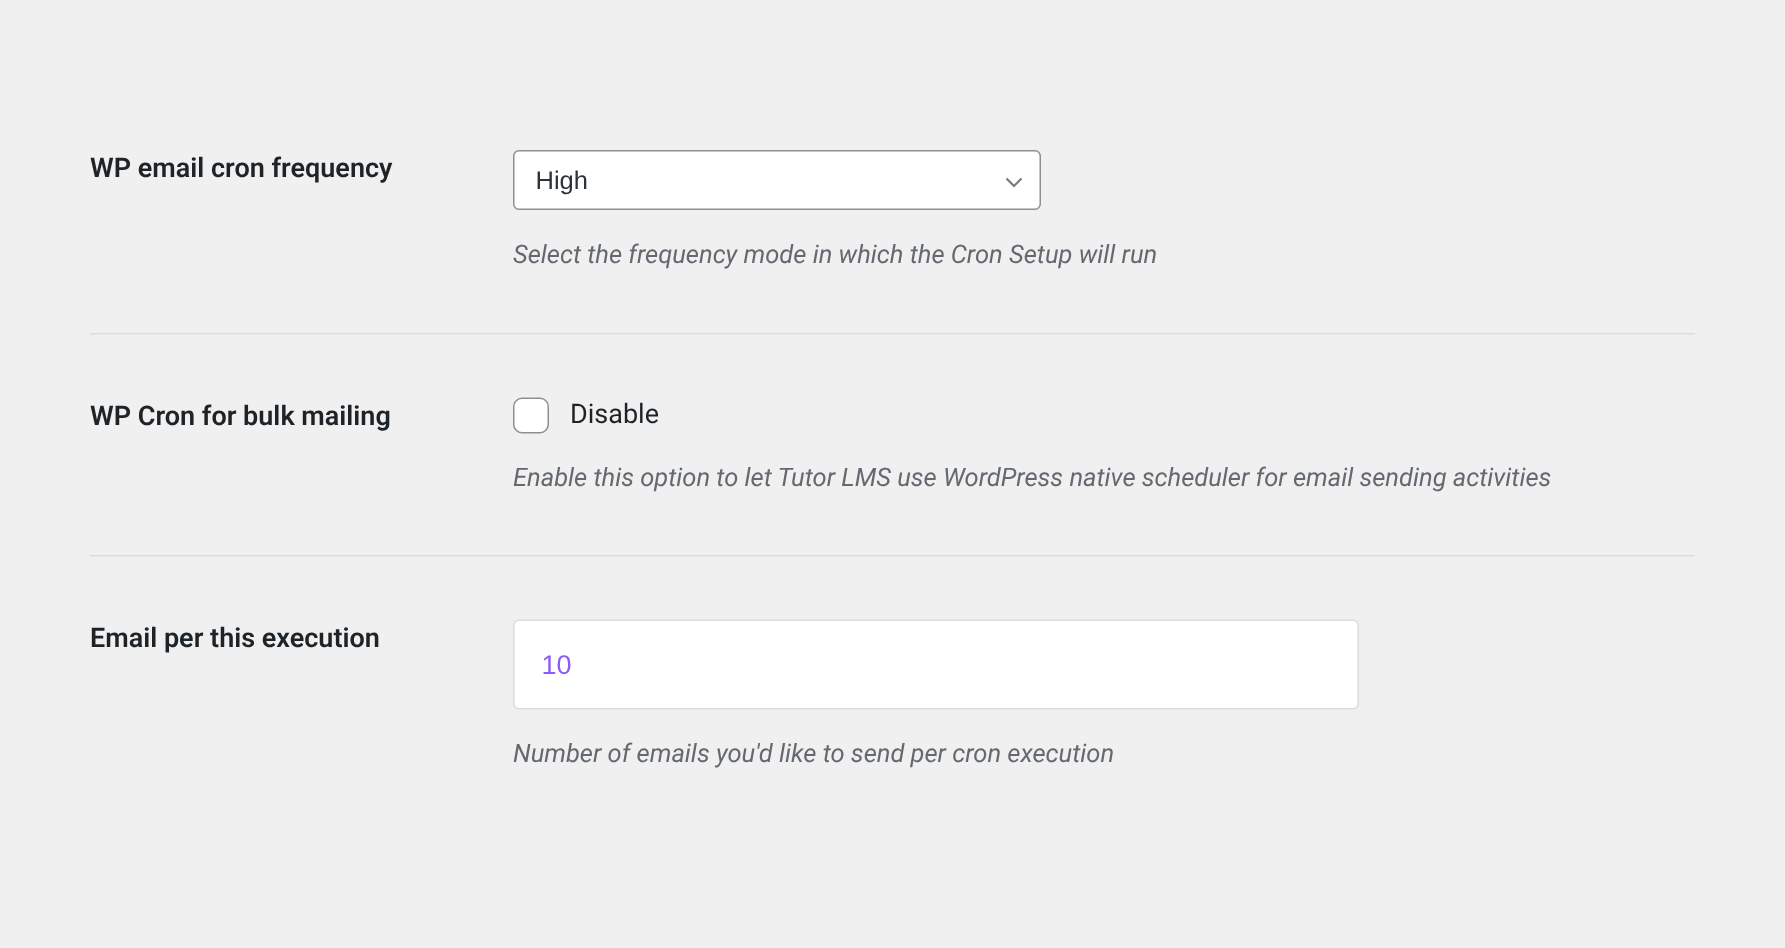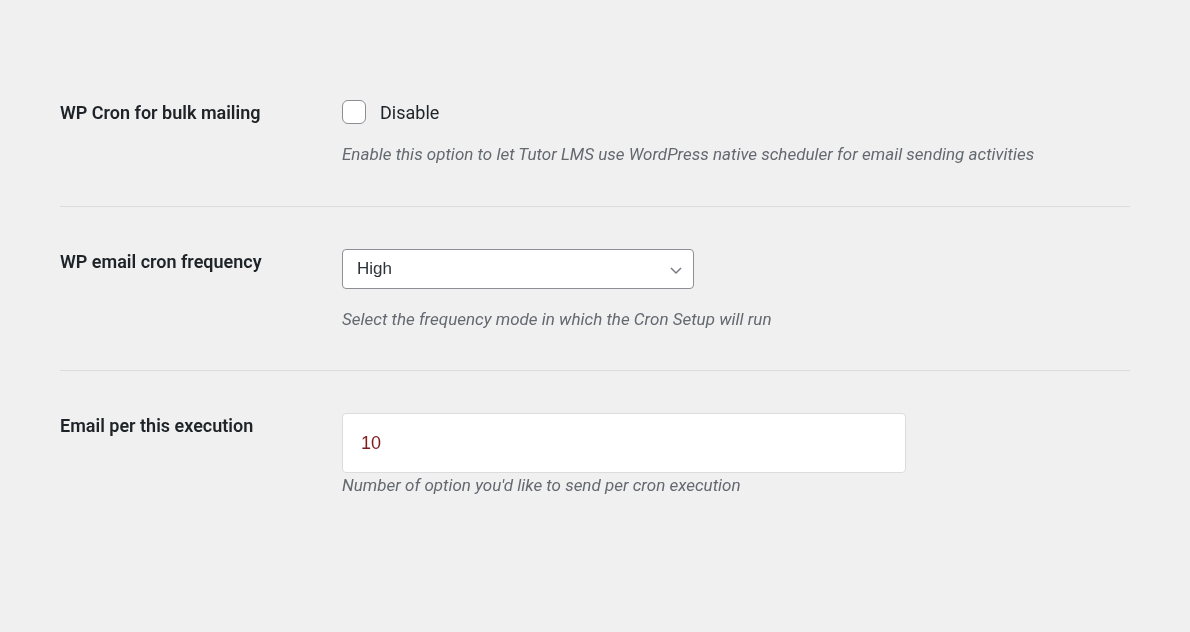--- a/index.html
+++ b/index.html
@@ -88,61 +88,61 @@
       right: 12px;
       top: 50%;
       transform: translateY(-50%);
       pointer-events: none;
     }
     .text-input {
       width: 564px;
       height: 60px;
       padding: 0 18px;
       font-size: 18px;
-      color: #7f1d1d;
+      color: #8b5cf6;
       background-color: #ffffff;
       border: 1px solid #dcdcde;
       border-radius: 4px;
-      margin-bottom: 0;
+      margin-bottom: 18px;
     }
   </style>
 </head>
 <body>
 
 <div class="settings-container">
-
-  <div class="setting-row">
-    <div class="setting-label">WP Cron for bulk mailing</div>
-    <div class="setting-control">
-      <div class="checkbox-wrapper">
-        <input type="checkbox" class="checkbox" style="">
-        <label class="checkbox-label">Disable</label>
-      </div>
-      <div class="help-text">Enable this option to let Tutor LMS use WordPress native scheduler for email sending activities</div>
-    </div>
-  </div>
 
   <div class="setting-row">
     <div class="setting-label">WP email cron frequency</div>
     <div class="setting-control">
       <div class="select-wrapper">
         <select class="select-field">
           <option>High</option>
         </select>
         <span class="select-caret">
           <svg width="12" height="8" viewBox="0 0 12 8" fill="none">
             <path d="M1 1.5L6 6.5L11 1.5" stroke="#787c82" stroke-width="1.5" fill="none"></path>
           </svg>
         </span>
       </div>
       <div class="help-text">Select the frequency mode in which the Cron Setup will run</div>
     </div>
   </div>
 
   <div class="setting-row">
+    <div class="setting-label">WP Cron for bulk mailing</div>
+    <div class="setting-control">
+      <div class="checkbox-wrapper">
+        <input type="checkbox" class="checkbox" style="">
+        <label class="checkbox-label">Disable</label>
+      </div>
+      <div class="help-text">Enable this option to let Tutor LMS use WordPress native scheduler for email sending activities</div>
+    </div>
+  </div>
+
+  <div class="setting-row">
     <div class="setting-label">Email per this execution</div>
     <div class="setting-control">
       <input type="text" class="text-input" value="10" style="">
-      <div class="help-text">Number of option you'd like to send per cron execution</div>
+      <div class="help-text">Number of emails you'd like to send per cron execution</div>
     </div>
   </div>
 
 </div>
 
 </body></html>

